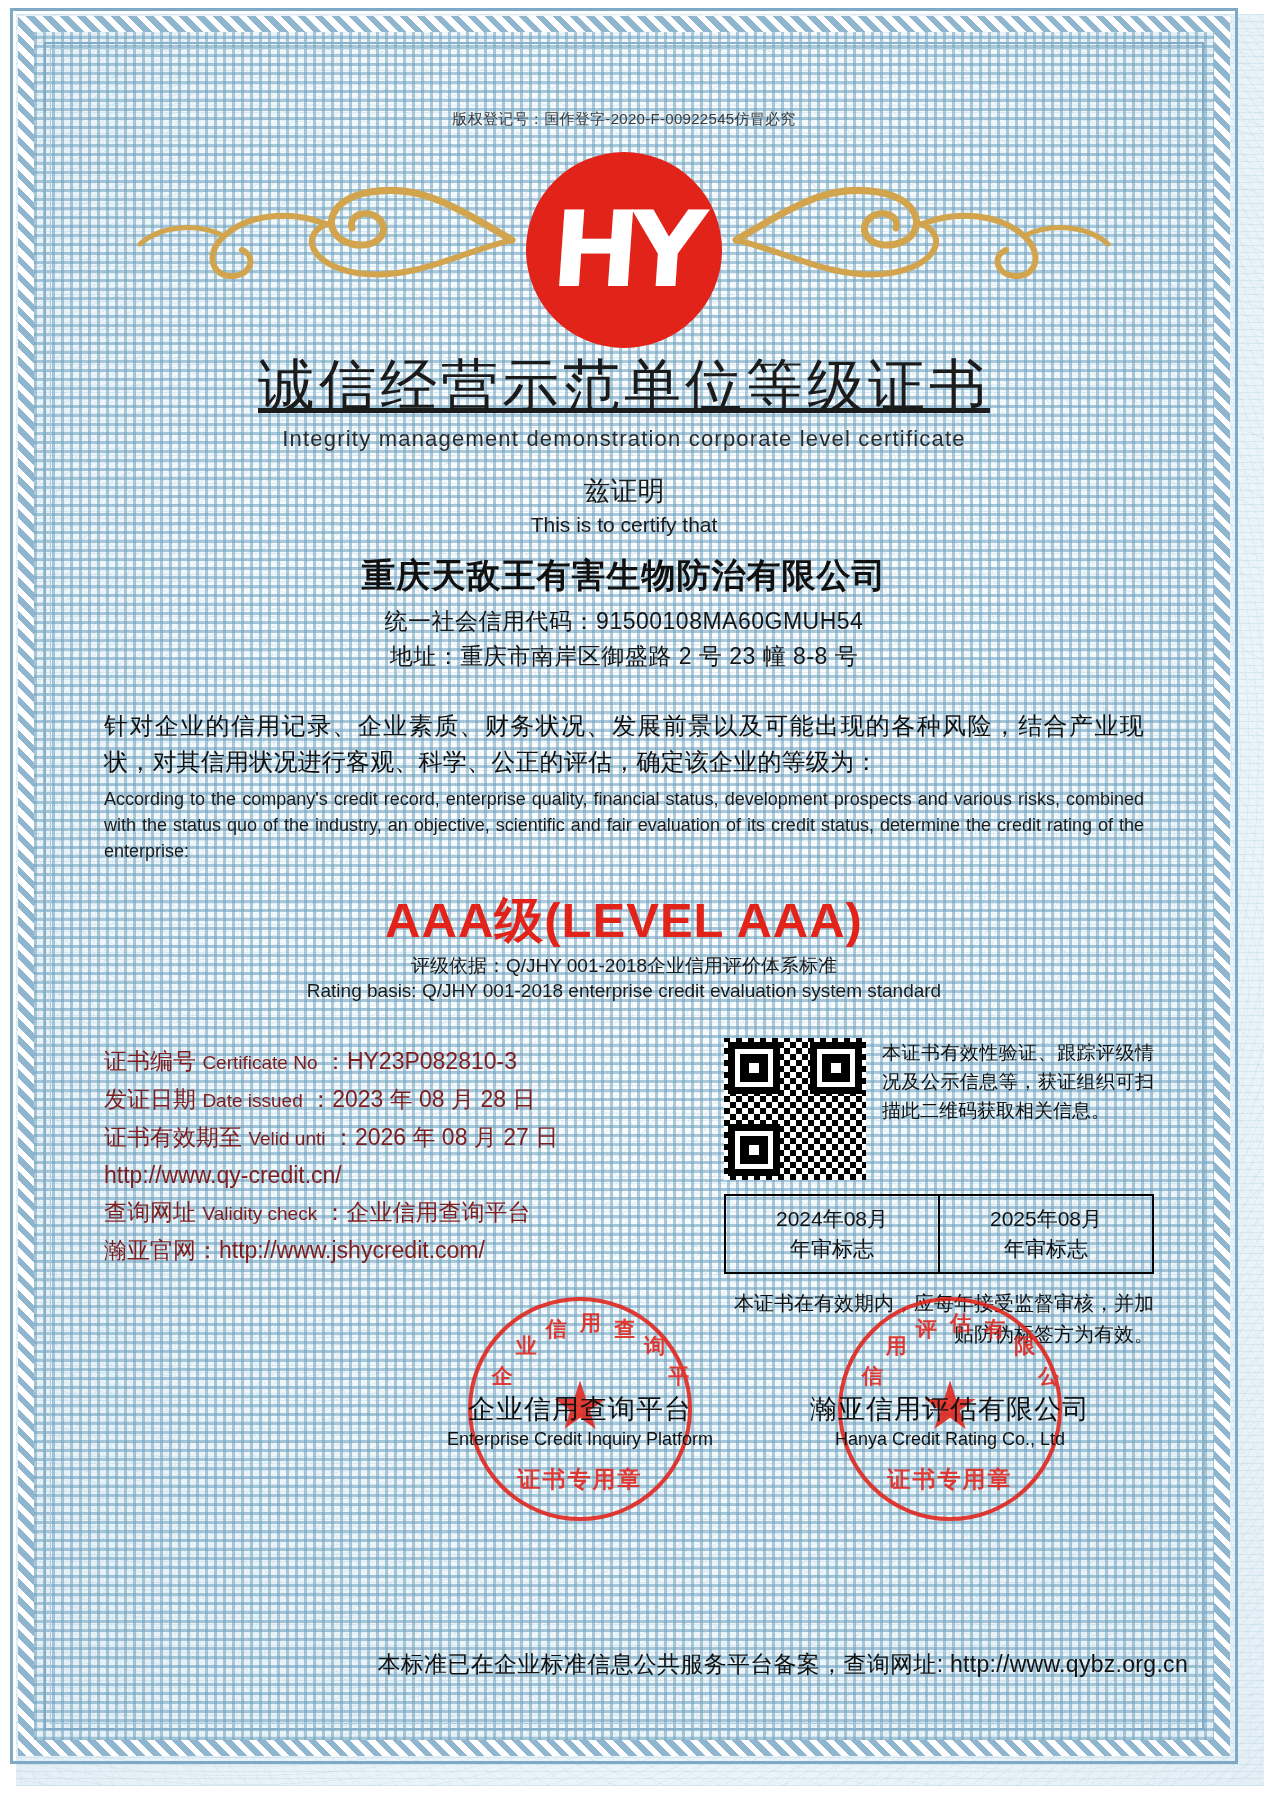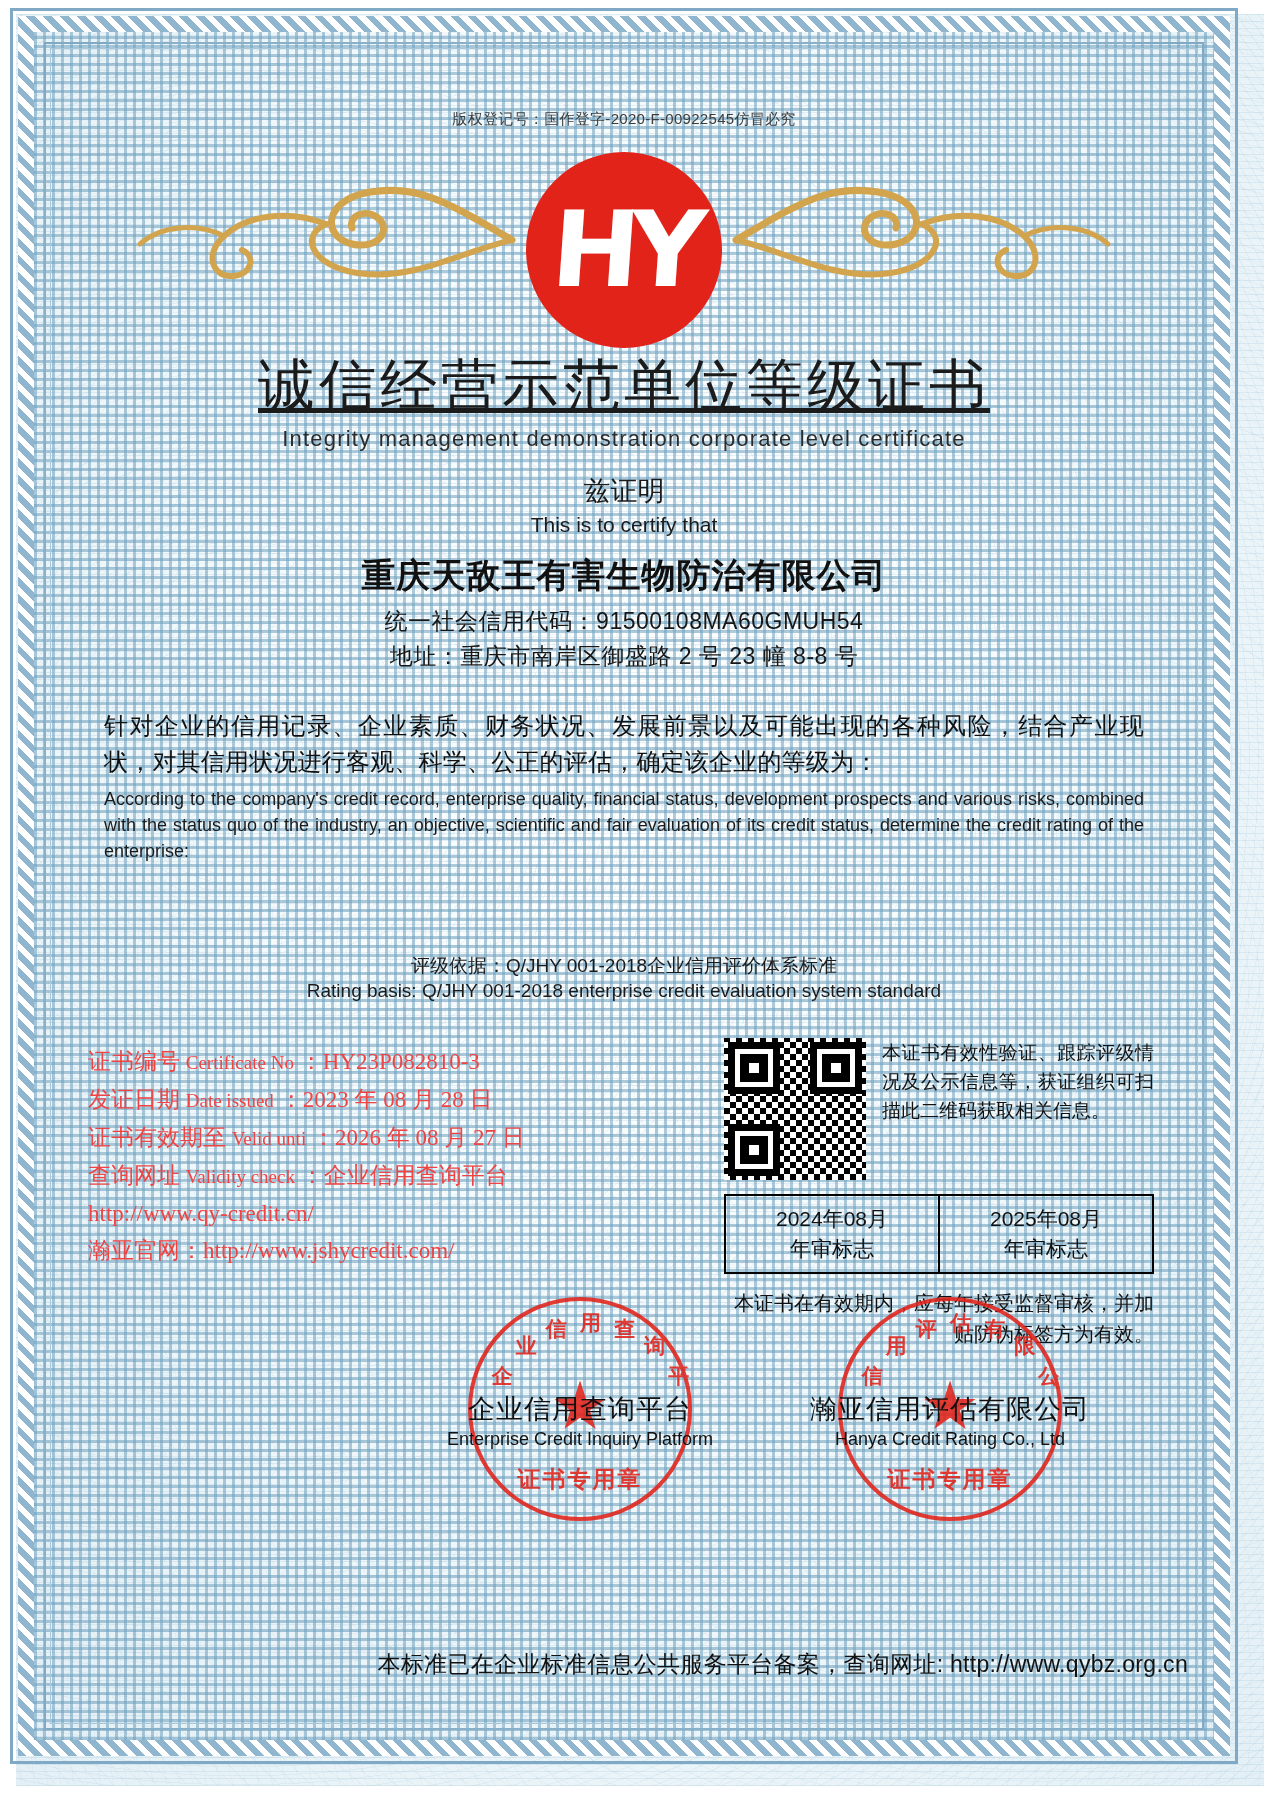--- a/index.html
+++ b/index.html
@@ -266,27 +266,26 @@
     top: 922px;
     width: 100%;
     text-align: center;
     font-size: 19px;
     color: #1b1b1b;
   }
 
   
   .details {
     position: absolute;
-    left: 28px;
+    left: 44px;
     top: 985px;
     width: 560px;
     font-size: 23px;
     line-height: 37px;
-    color: #ef4444;
-    font-family: Liberation Serif, serif;
+    color: #7f1d1d;
   }
   .details .lbl-en { font-size: 19px; }
   .details .row { white-space: nowrap; }
 
   
   .qr-block {
     position: absolute;
     right: 34px;
     top: 980px;
     width: 430px;
@@ -478,45 +477,46 @@
 
     <div class="company">重庆天敌王有害生物防治有限公司</div>
     <div class="credit-code">统一社会信用代码：91500108MA60GMUH54</div>
     <div class="address">地址：重庆市南岸区御盛路 2 号 23 幢 8-8 号</div>
 
     <div class="para">
       <div class="cn">针对企业的信用记录、企业素质、财务状况、发展前景以及可能出现的各种风险，结合产业现状，对其信用状况进行客观、科学、公正的评估，确定该企业的等级为：</div>
       <div class="en">According to the company's credit record, enterprise quality, financial status, development prospects and various risks, combined with the status quo of the industry, an objective, scientific and fair evaluation of its credit status, determine the credit rating of the enterprise:</div>
     </div>
 
+    <div class="level">AAA级(LEVEL AAA)</div>
     <div class="basis-cn">评级依据：Q/JHY 001-2018企业信用评价体系标准</div>
     <div class="basis-en">Rating basis: Q/JHY 001-2018 enterprise credit evaluation system standard</div>
 
     <div class="details">
       <div class="row">
         <span>证书编号</span>
         <span class="lbl-en">Certificate No</span>
         <span>：HY23P082810-3</span>
       </div>
       <div class="row">
         <span>发证日期</span>
         <span class="lbl-en">Date issued</span>
         <span>：2023 年 08 月 28 日</span>
       </div>
       <div class="row">
         <span>证书有效期至</span>
         <span class="lbl-en">Velid unti</span>
         <span>：2026 年 08 月 27 日</span>
       </div>
+      <div class="row">http://www.qy-credit.cn/</div>
       <div class="row">
         <span>查询网址</span>
         <span class="lbl-en">Validity check</span>
         <span>：企业信用查询平台</span>
       </div>
-      <div class="row">http://www.qy-credit.cn/</div>
       <div class="row">瀚亚官网：http://www.jshycredit.com/</div>
     </div>
 
     <div class="qr-block">
       <div class="qr-row">
         <div class="qr-code">
           <span class="qr-fin3"></span>
         </div>
         <div class="qr-note">本证书有效性验证、跟踪评级情况及公示信息等，获证组织可扫描此二维码获取相关信息。</div>
       </div>

